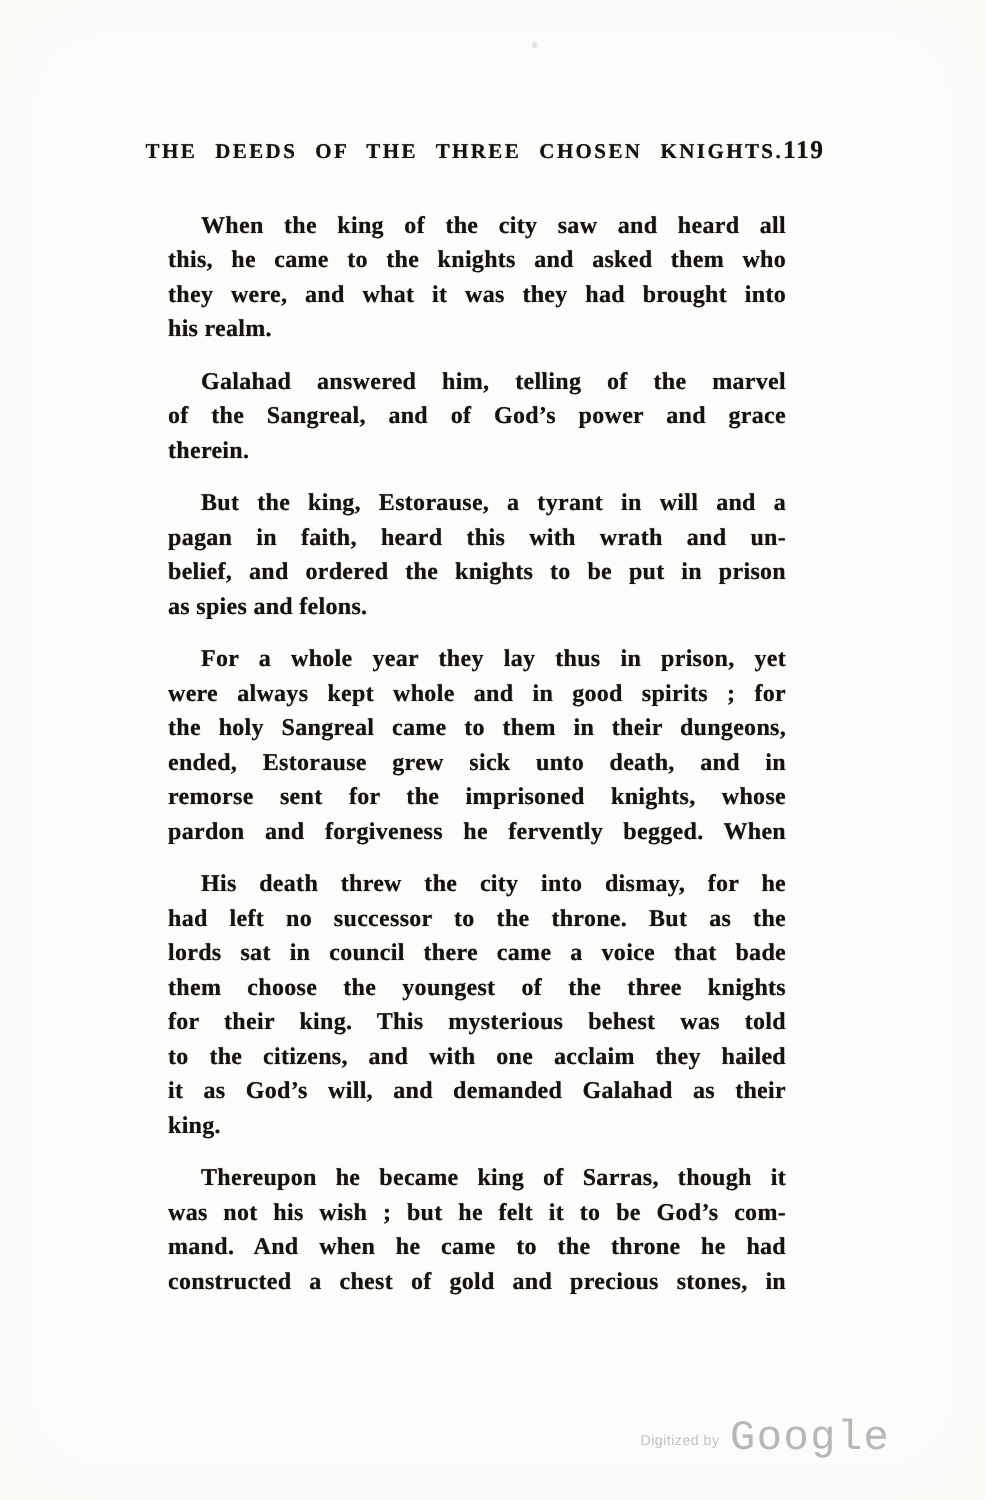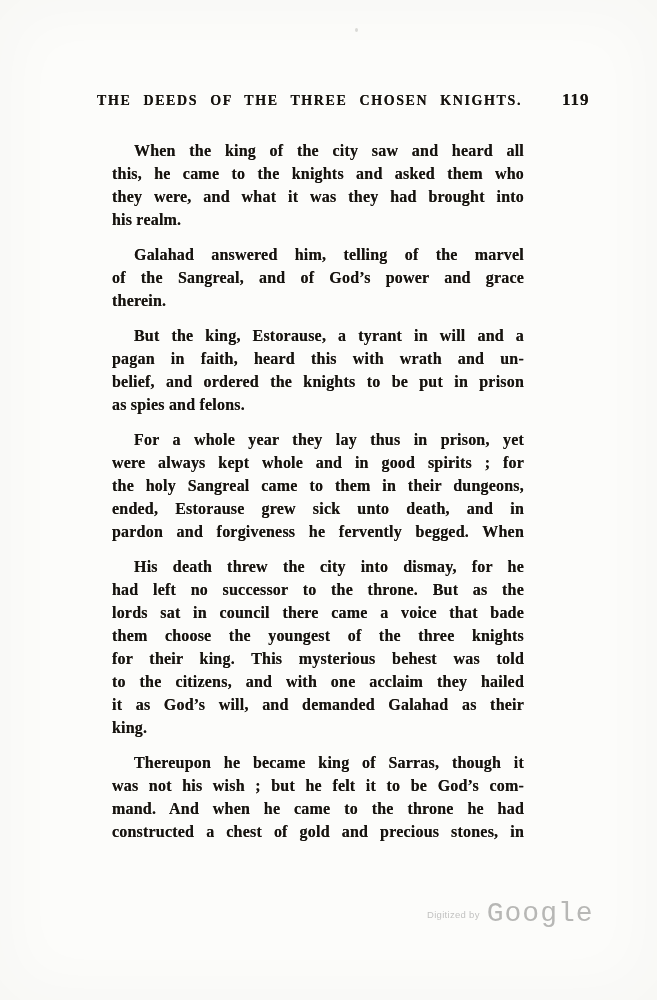--- a/index.html
+++ b/index.html
@@ -17,21 +17,20 @@
     color: #16130f;
   }
   
   .running-head {
     position: absolute;
     left: 97px;
     top: 90px;
     width: 440px;
     display: flex;
     align-items: baseline;
-    gap: 40px;
   }
   .running-head .title {
     font-size: 14px;
     font-weight: bold;
     letter-spacing: 1.6px;
     word-spacing: 7px;
     white-space: nowrap;
     text-shadow: 0 0 0.5px rgba(20,16,10,0.75);
   }
   .running-head .pagenum {
@@ -67,21 +66,21 @@
     width: 3px;
     height: 4px;
     background: #d9d9d6;
     border-radius: 50%;
     filter: blur(0.6px);
   }
   
   .watermark {
     position: absolute;
     left: 427px;
-    top: 898px;
+    top: 944px;
     display: flex;
     align-items: baseline;
     gap: 7px;
   }
   .watermark .digitized {
     font-family: "Liberation Sans", sans-serif;
     font-size: 9.5px;
     color: #c2c2c1;
     letter-spacing: 0.3px;
     transform: translateY(-3px);
@@ -126,20 +125,21 @@
       <div class="line">pagan in faith, heard this with wrath and un-</div>
       <div class="line">belief, and ordered the knights to be put in prison</div>
       <div class="line end">as spies and felons.</div>
     </div>
 
     <div class="para">
       <div class="line indent">For a whole year they lay thus in prison, yet</div>
       <div class="line">were always kept whole and in good spirits ; for</div>
       <div class="line">the holy Sangreal came to them in their dungeons,</div>
       <div class="line">ended, Estorause grew sick unto death, and in</div>
+      <div class="line">remorse sent for the imprisoned knights, whose</div>
       <div class="line">pardon and forgiveness he fervently begged. When</div>
     </div>
 
     <div class="para">
       <div class="line indent">His death threw the city into dismay, for he</div>
       <div class="line">had left no successor to the throne. But as the</div>
       <div class="line">lords sat in council there came a voice that bade</div>
       <div class="line">them choose the youngest of the three knights</div>
       <div class="line">for their king. This mysterious behest was told</div>
       <div class="line">to the citizens, and with one acclaim they hailed</div>

